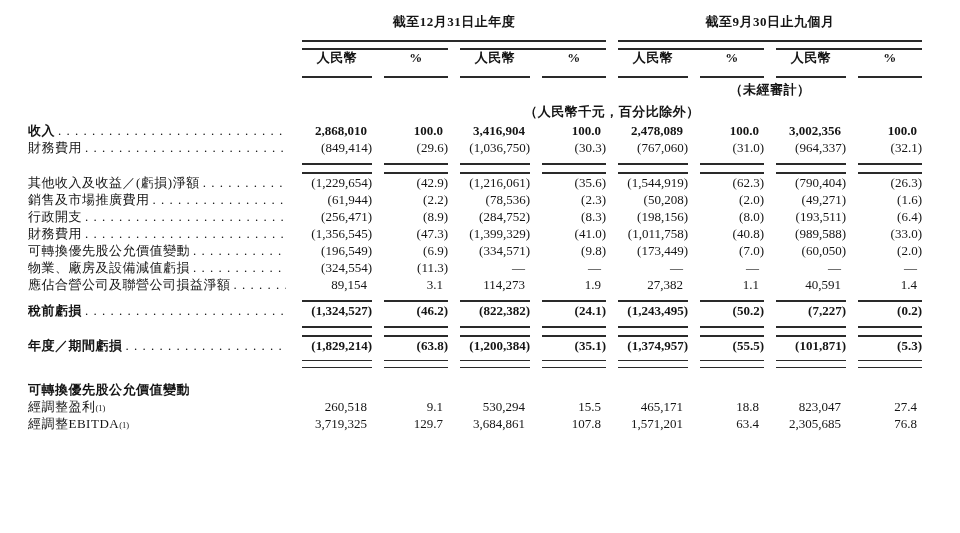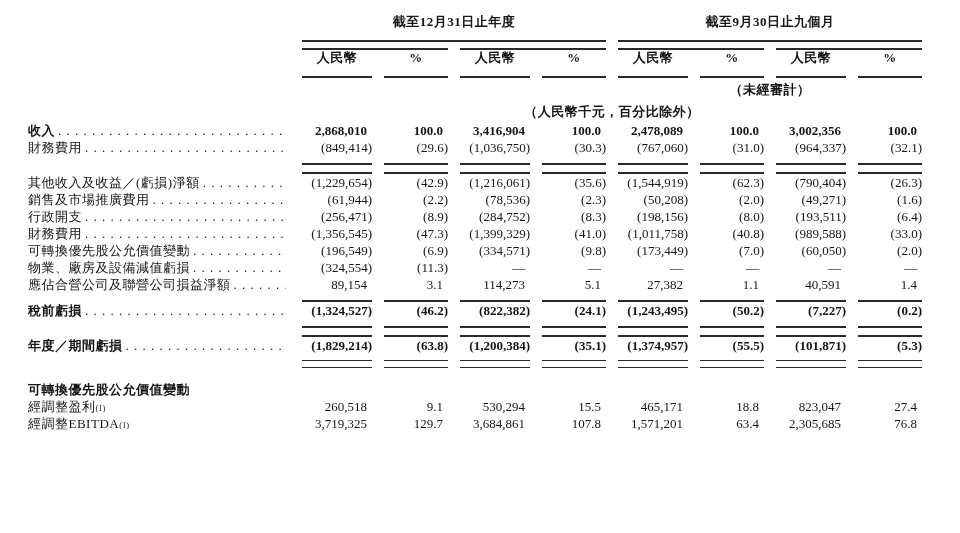--- a/index.html
+++ b/index.html
@@ -323,21 +323,21 @@
         <tr class="data-row">
           <td class="label-cell">
             <div class="lblwrap">
               <span>應佔合營公司及聯營公司損益淨額</span>
               <span class="dots"></span>
             </div>
           </td>
           <td class="val pos">89,154</td>
           <td class="val pos">3.1</td>
           <td class="val pos">114,273</td>
-          <td class="val pos">5.1</td>
+          <td class="val pos">1.9</td>
           <td class="val pos">27,382</td>
           <td class="val pos">1.1</td>
           <td class="val pos">40,591</td>
           <td class="val pos">1.4</td>
         </tr>
         <tr class="rule-row">
           <td></td>
           <td>
             <div class="rule thin"></div>
           </td>

